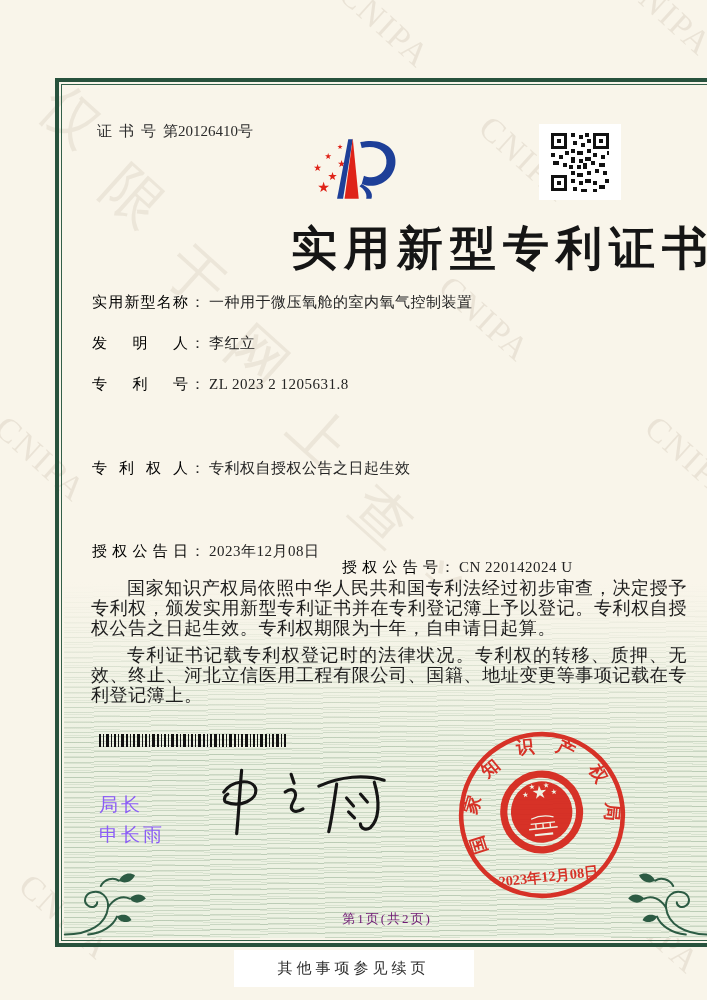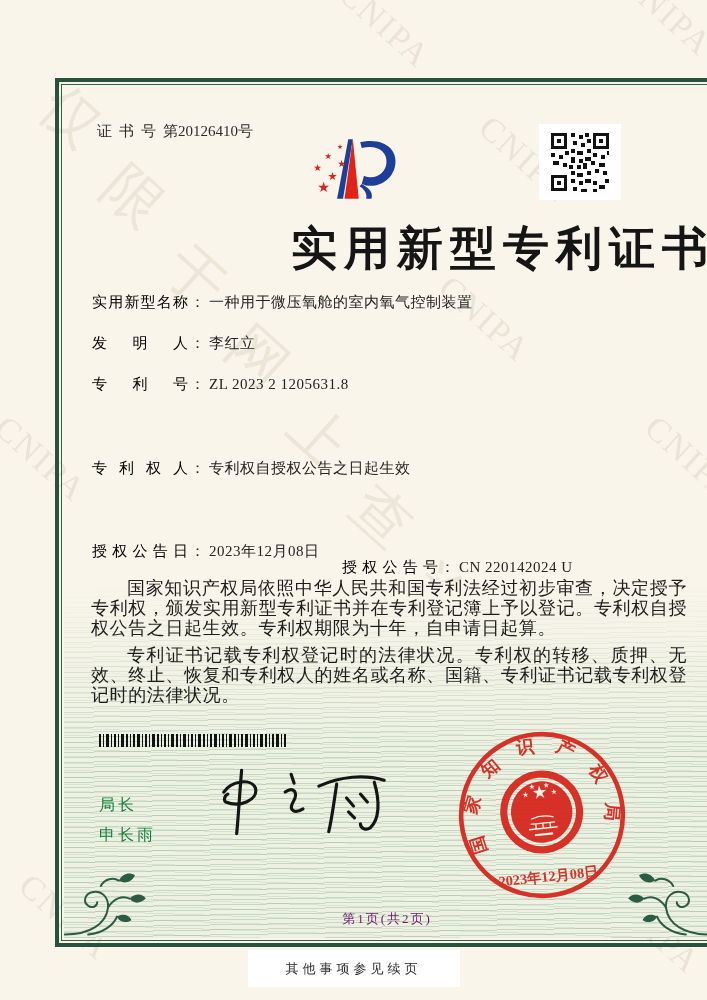--- a/index.html
+++ b/index.html
@@ -47,35 +47,35 @@
   .colon{padding:0 4px 0 2px;}
   .fvalue{letter-spacing:.5px;}
   .fgroup2{position:absolute;left:250px;top:16px;}
   
   .paras{position:absolute;left:32px;right:28px;top:496px;}
   .paras p{margin:0 0 7px 0;font-size:18px;line-height:20px;text-indent:2em;
            text-align:justify;letter-spacing:.6px;color:#1d1d1d;}
   
   .barcode{position:absolute;left:40px;top:652px;width:190px;height:13px;}
   .signer{position:absolute;left:40px;top:708px;font-family:"Liberation Sans","DejaVu Sans",sans-serif;
-          font-size:16px;color:#15803d;letter-spacing:3px;line-height:30px;}
+          font-size:19px;color:#8b5cf6;letter-spacing:3px;line-height:30px;}
   .signature{position:absolute;left:145px;top:680px;width:198px;height:80px;}
   
   .seal{position:absolute;left:396px;top:646px;width:174px;height:174px;
         transform:rotate(-6deg);opacity:.95;}
   
   .page-info{position:absolute;left:0;right:0;top:828px;text-align:center;
              font-size:13px;letter-spacing:2px;color:#701a75;}
   .orn{position:absolute;bottom:3px;width:92px;height:72px;}
   .orn-r{right:3px;}
   .orn-l{left:3px;transform:scaleX(-1);}
   .continuation{
     position:absolute;left:50%;top:950px;transform:translateX(-50%);
-    width:212px;height:37px;line-height:37px;background:#ffffff;
-    text-align:center;font-size:13px;letter-spacing:4px;color:#2e2e2e;
+    width:240px;height:37px;line-height:37px;background:#ffffff;
+    text-align:center;font-size:15px;letter-spacing:4px;color:#2e2e2e;
   }
 </style>
 </head>
 <body>
 
 <div>
   <span class="wm cn" style="left:42px;top:78px">仅</span>
   <span class="wm cn" style="left:104px;top:158px">限</span>
   <span class="wm cn" style="left:166px;top:238px">于</span>
   <span class="wm cn" style="left:228px;top:318px">网</span>
@@ -214,21 +214,21 @@
   </div>
   <div class="field" style="top:460px">
     <span class="flabel">授权公告日</span><span class="colon">：</span><span class="fvalue">2023年12月08日</span>
     <span class="fgroup2">
       <span class="flabel">授权公告号</span><span class="colon">：</span><span class="fvalue">CN 220142024 U</span>
     </span>
   </div>
 
   <div class="paras">
     <p>国家知识产权局依照中华人民共和国专利法经过初步审查，决定授予专利权，颁发实用新型专利证书并在专利登记簿上予以登记。专利权自授权公告之日起生效。专利权期限为十年，自申请日起算。</p>
-    <p>专利证书记载专利权登记时的法律状况。专利权的转移、质押、无效、终止、恢复和专利权人的姓名或名称、国籍、专利证书记载专利权登记时的法律状况。</p>
+    <p>专利证书记载专利权登记时的法律状况。专利权的转移、质押、无效、终止、河北立信医用工程有限公司、国籍、地址变更等事项记载在专利登记簿上。</p>
   </div>
 
   <svg class="barcode" viewBox="0 0 190 13" preserveAspectRatio="none">
     <g fill="#111">
       <rect x="0" width="2" height="13"></rect>
         <rect x="4" width="1" height="13"></rect>
         <rect x="7" width="3" height="13"></rect>
         <rect x="12" width="1" height="13"></rect>
       <rect x="15" width="2" height="13"></rect>
         <rect x="19" width="1" height="13"></rect>

